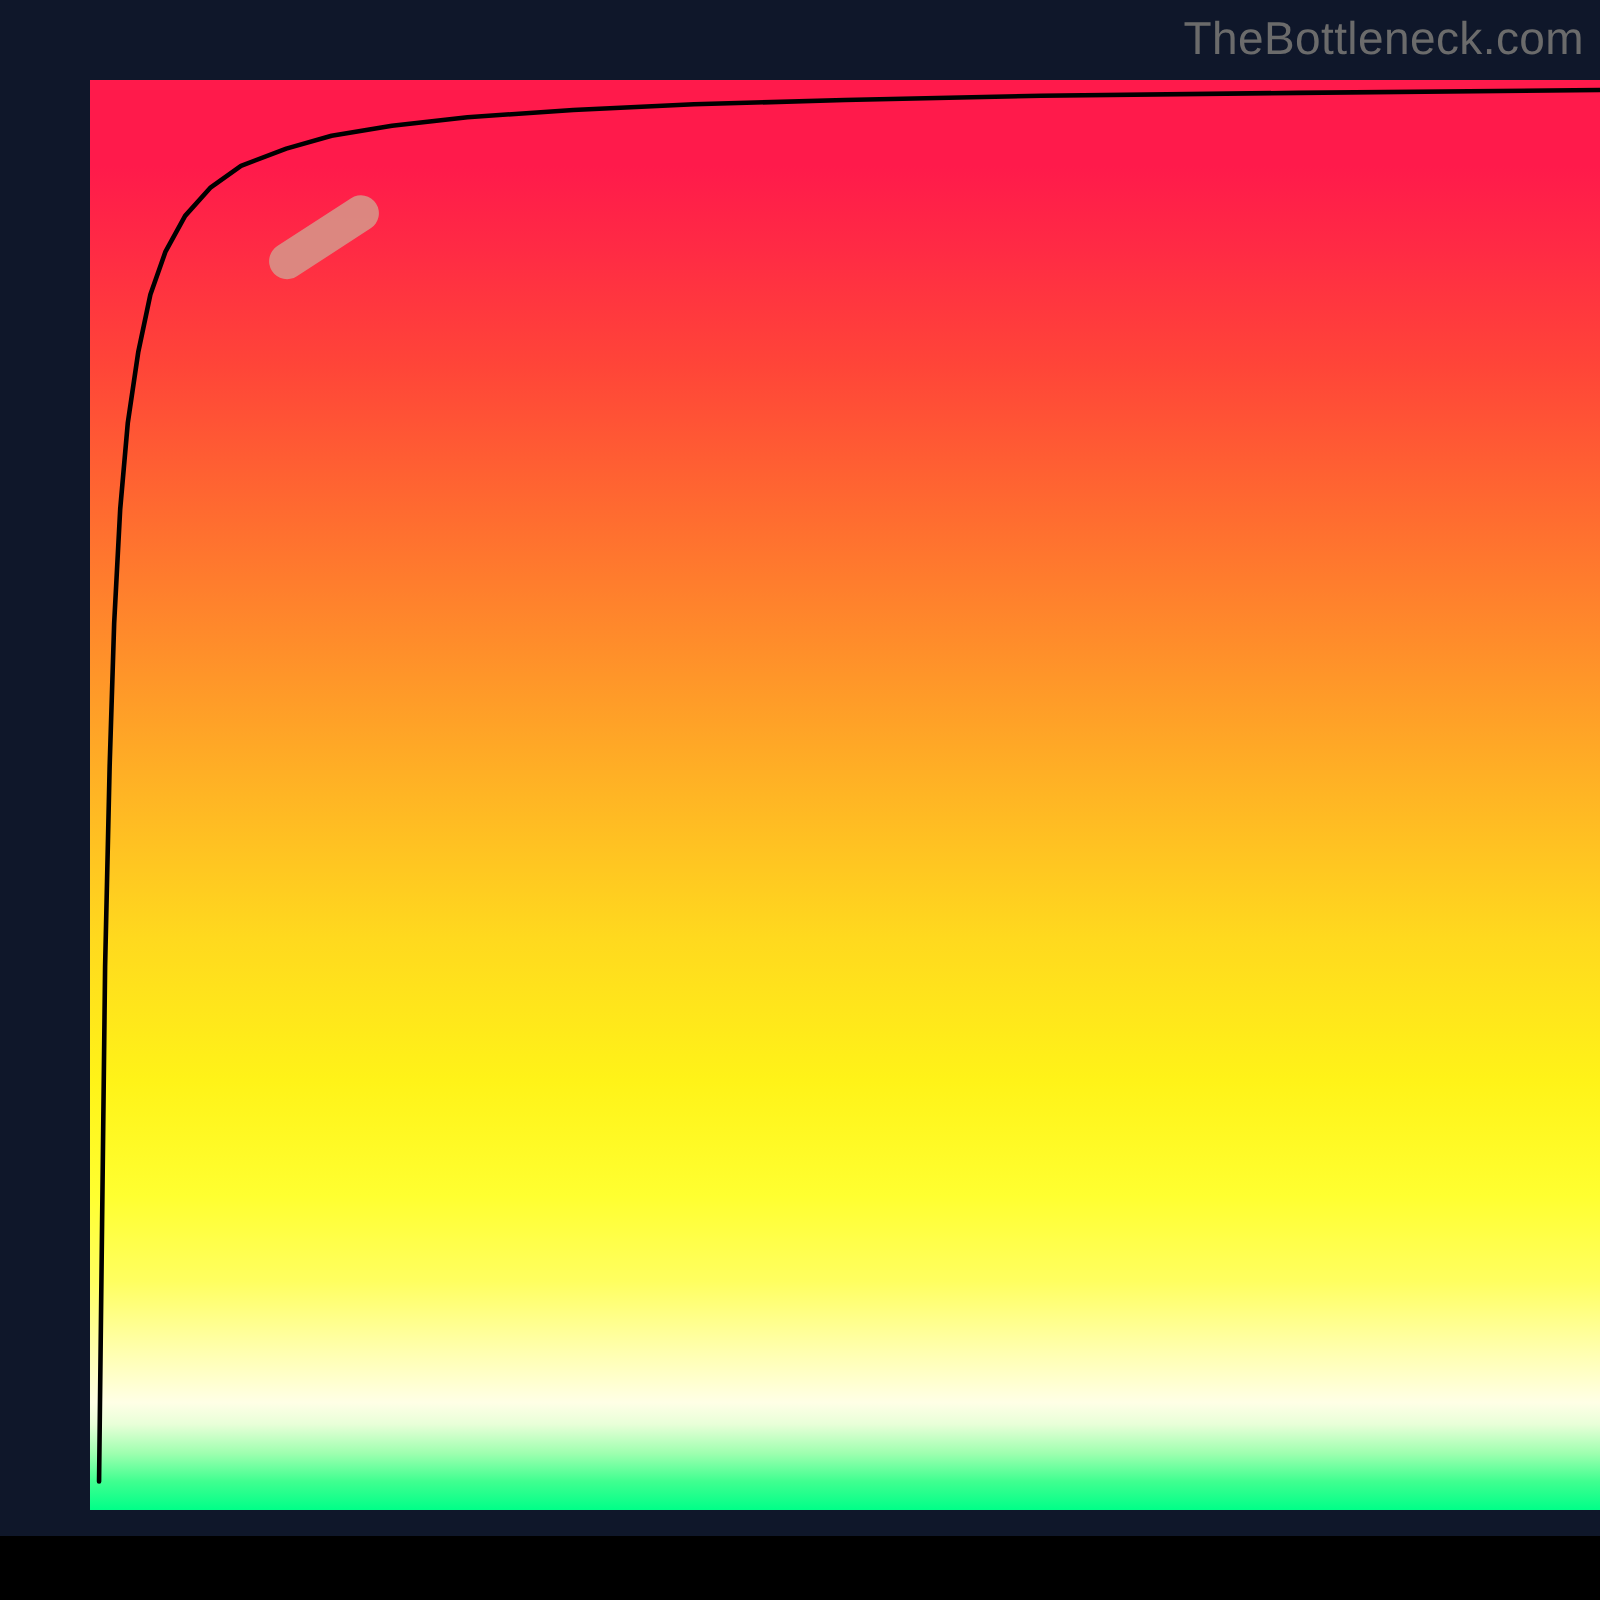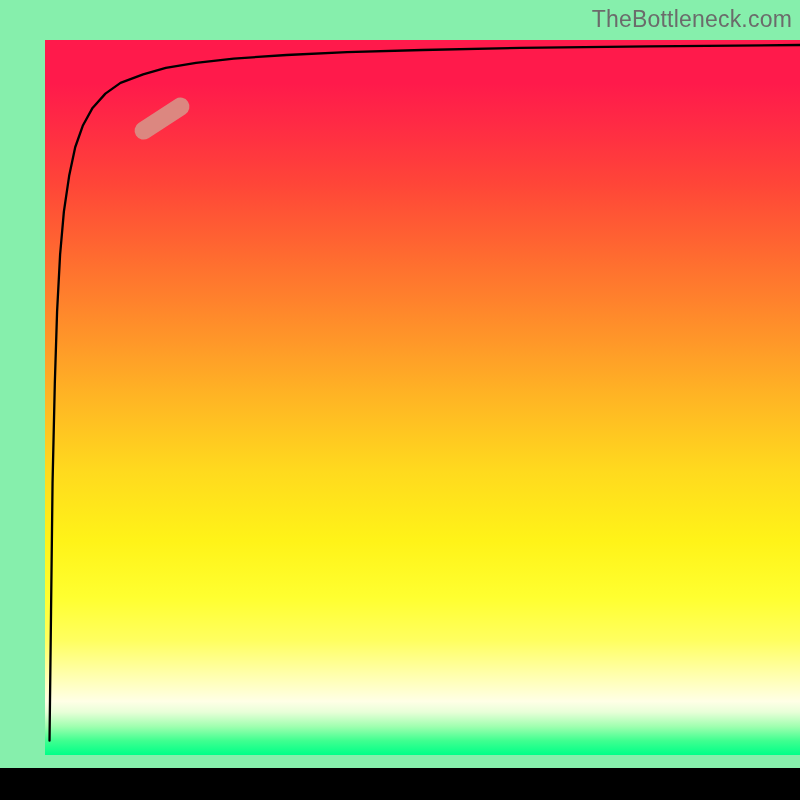--- a/index.html
+++ b/index.html
@@ -8,21 +8,21 @@
     width: 800px;
     height: 800px;
     background: #000;
     overflow: hidden;
     font-family: Arial, Helvetica, sans-serif;
   }
   .frame {
     position: absolute;
     left: 0; top: 0;
     width: 800px; height: 768px;
-    background: #86efac;
+    background: #0f172a;
   }
   .plot {
     position: absolute;
     left: 45px;
     top: 40px;
     width: 755px;
     height: 715px;
     overflow: hidden;
   }
   .gradient {

